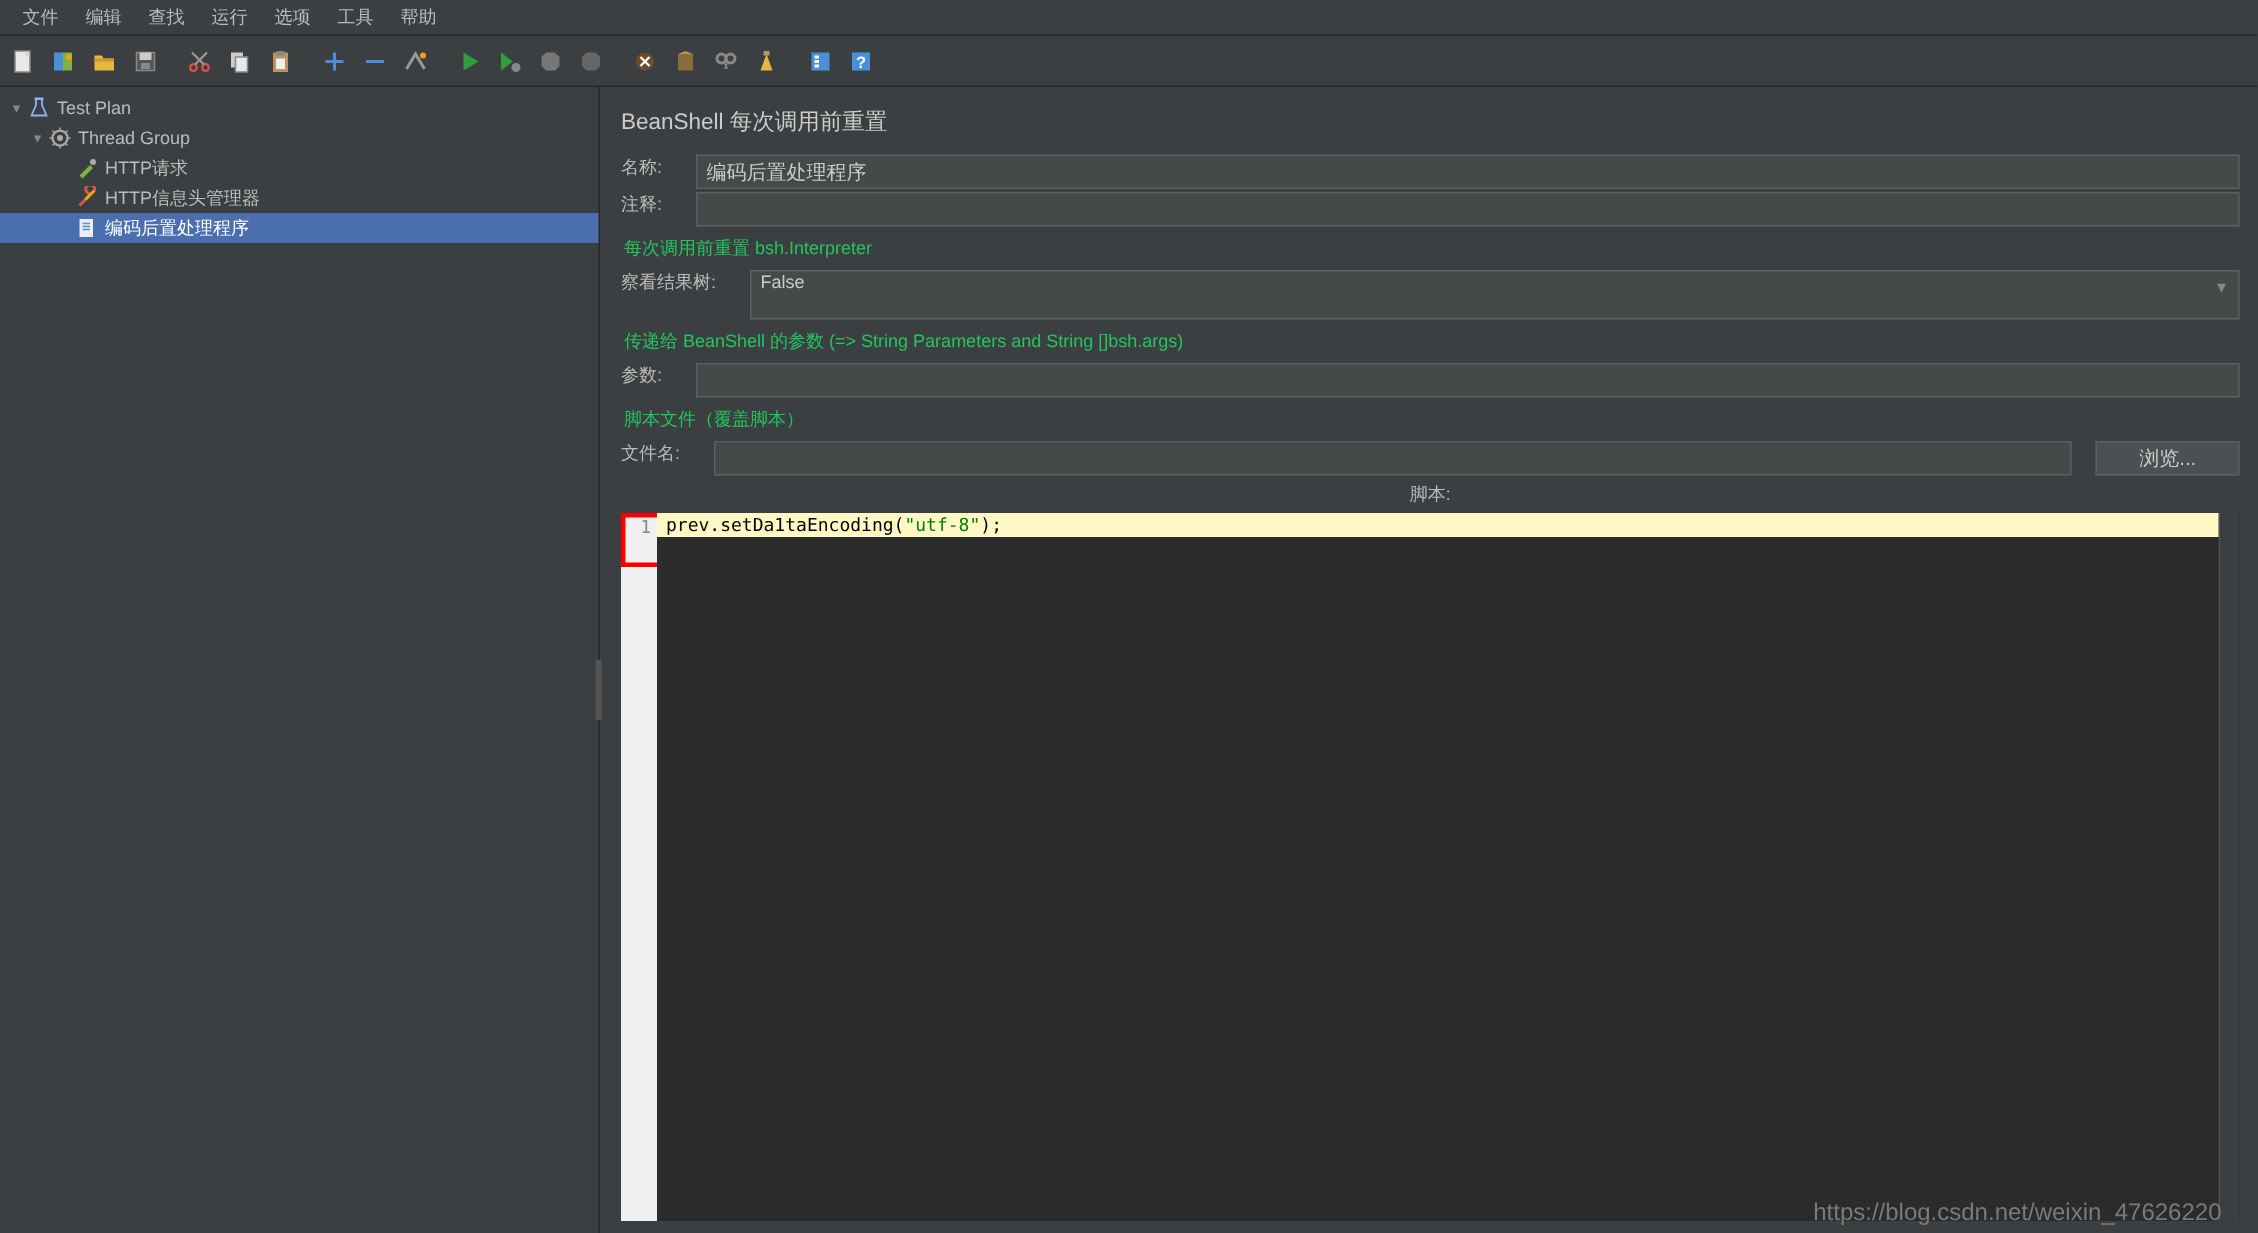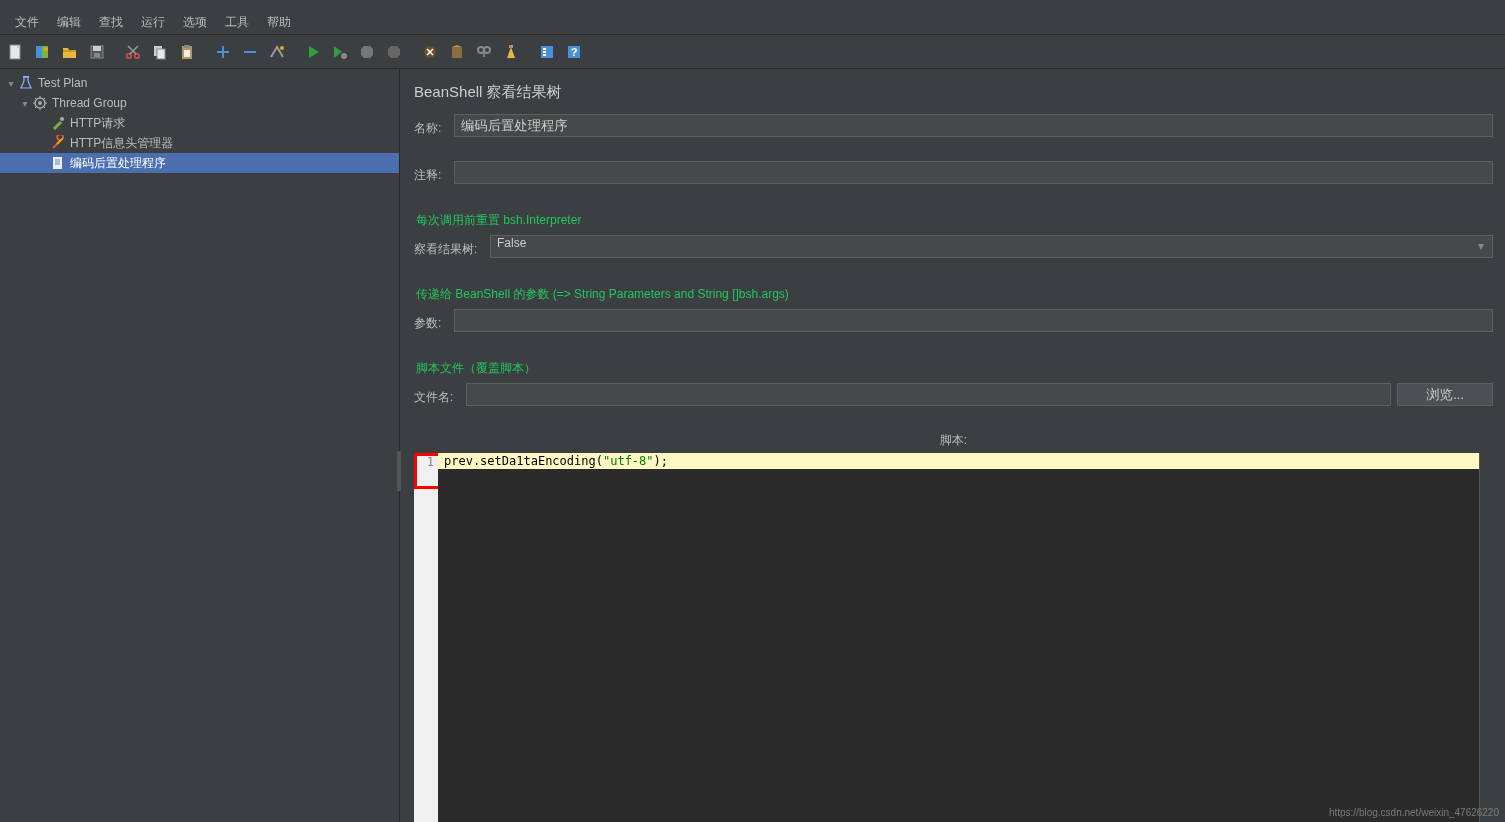--- a/index.html
+++ b/index.html
@@ -13,21 +13,20 @@
   overflow: hidden;
   position: relative;
 }
 .menubar {
   background: #3c3f41;
   height: 24px;
   display: flex;
   align-items: center;
   padding: 0 6px;
   border-bottom: 1px solid #2b2b2b;
-  margin-top: 11px;
 }
 .menubar span {
   padding: 0 9px;
   color: #bbbbbb;
   cursor: default;
 }
 .toolbar {
   background: #3c3f41;
   height: 34px;
   display: flex;
@@ -98,43 +97,43 @@
   display: flex;
   flex-direction: column;
 }
 .content-title {
   font-size: 15px;
   color: #cccccc;
   margin-bottom: 12px;
 }
 .form-row {
   display: flex;
-  align-items: flex-end;
-  margin-bottom: 24px;
-  gap: 6px;
+  align-items: flex-start;
+  margin-bottom: 2px;
+  gap: 16px;
 }
 .form-label {
   color: #bbbbbb;
   white-space: nowrap;
   min-width: 34px;
 }
 .form-input {
   flex: 1;
   background: #45494a;
   border: 1px solid #5e6060;
   color: #cccccc;
   height: 23px;
   padding: 0 6px;
 }
 .select {
   flex: 1;
   background: #45494a;
   border: 1px solid #5e6060;
   color: #cccccc;
-  height: 23px;
+  height: 33px;
   padding: 0 6px;
   position: relative;
 }
 .select::after {
   content: "▾";
   position: absolute;
   right: 8px;
   top: 3px;
   color: #888;
 }
@@ -197,24 +196,24 @@
   width: 282px;
   height: 36px;
 }
 .scrollbar-v {
   width: 14px;
   background: #3c3f41;
   border-left: 1px solid #555;
 }
 .watermark {
   position: absolute;
-  right: 6px;
+  right: 24px;
   bottom: 4px;
   color: #7a7a7a;
-  font-size: 10px;
+  font-size: 16px;
 }
 </style>
 </head>
 <body>
 
 <div class="menubar">
   <span>文件</span>
   <span>编辑</span>
   <span>查找</span>
   <span>运行</span>
@@ -402,21 +401,21 @@
               <path d="M5 5 L10 5 M5 7 L10 7 M5 9 L10 9" stroke="#4a90d9"></path>
             </svg>
           </span>
         <span class="tree-label">编码后置处理程序</span>
       </div>
     </div>
     <div class="splitter-handle"></div>
   </div>
 
   <div class="content">
-    <div class="content-title">BeanShell 察看结果树</div>
+    <div class="content-title">BeanShell 每次调用前重置</div>
 
     <div class="form-row">
       <span class="form-label">名称:</span>
       <input class="form-input" value="编码后置处理程序" style="">
     </div>
     <div class="form-row">
       <span class="form-label">注释:</span>
       <input class="form-input" value="" style="">
     </div>
 

